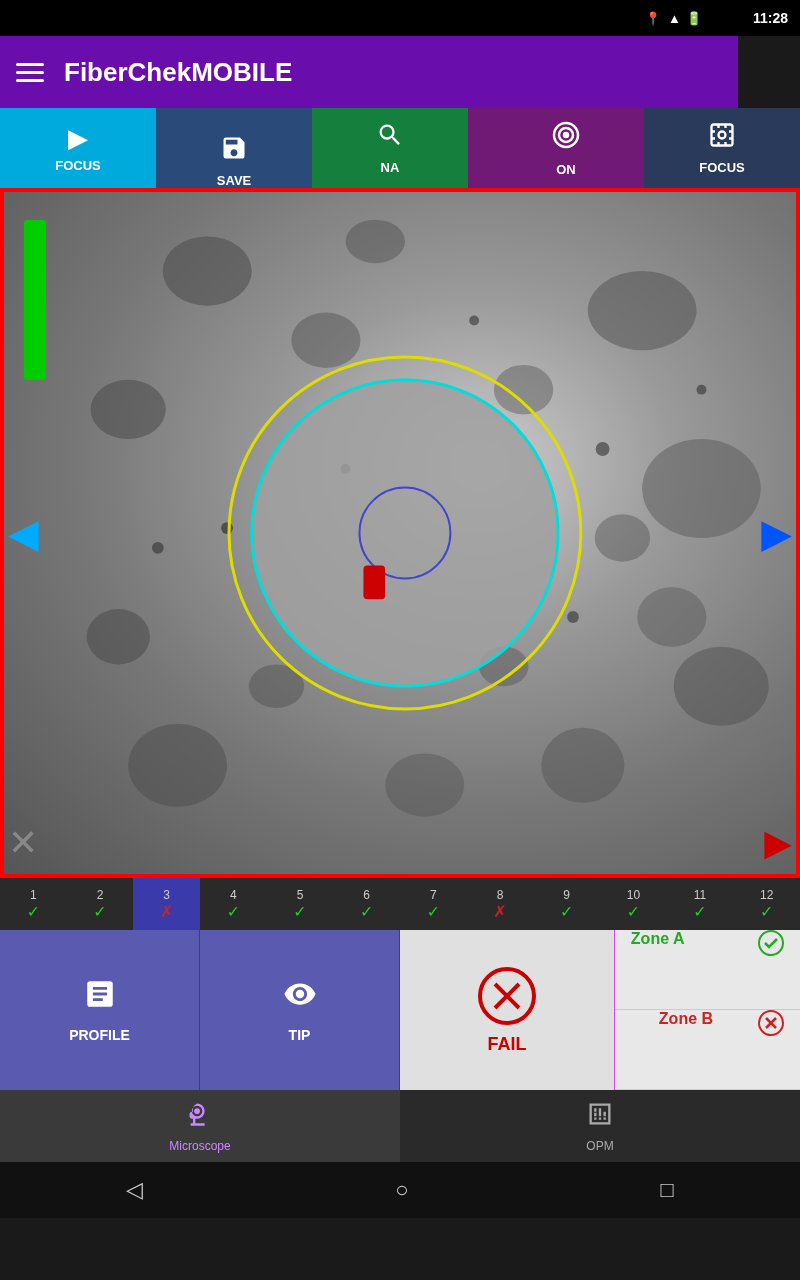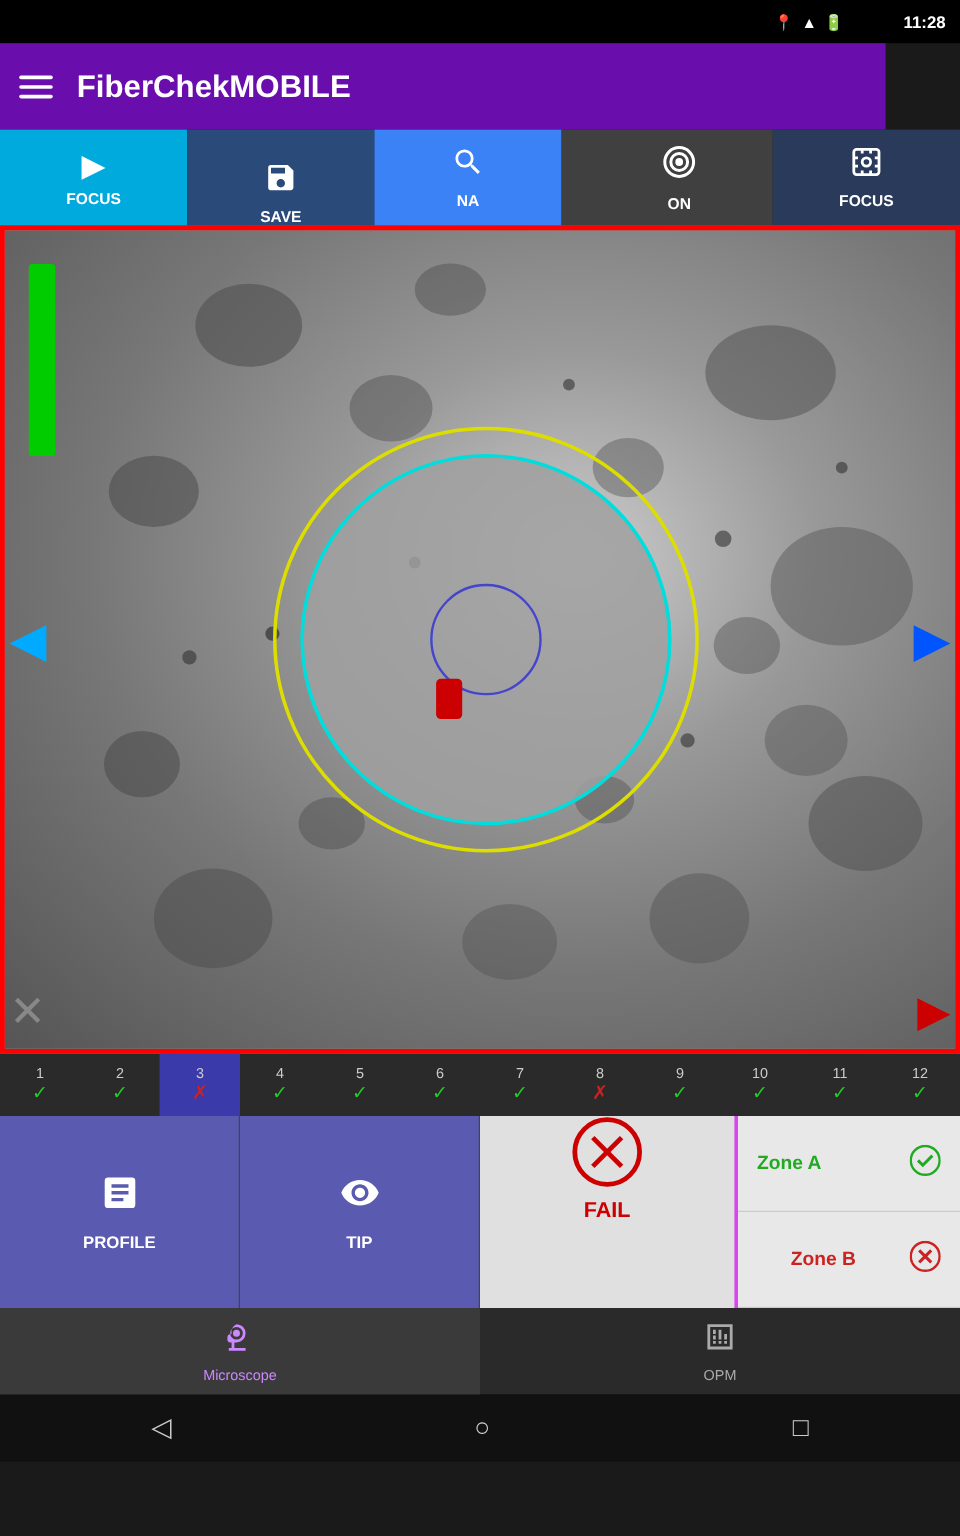--- a/index.html
+++ b/index.html
@@ -89,22 +89,22 @@
       font-size: 26px;
       color: #fff;
     }
     .toolbar-btn .btn-label {
       color: #fff;
       font-size: 13px;
       font-weight: bold;
     }
     .btn-live { background: #00aadd; }
     .btn-save { background: #2a4a7a; justify-content: flex-end; }
-    .btn-na   { background: #3b82f6; }
-    .btn-on   { background: #404040; padding-left: 20px; }
+    .btn-na   { background: #15803d; }
+    .btn-on   { background: #701a75; padding-left: 20px; }
     .btn-focus { background: #2a3a5a; }
 
     
     .image-area {
       width: 800px;
       height: 690px;
       border: 4px solid red;
       position: relative;
       background: #888;
       overflow: hidden;
@@ -233,39 +233,39 @@
     }
     .right-result {
       width: 400px;
       display: flex;
     }
     .result-main {
       width: 232px;
       display: flex;
       flex-direction: column;
       align-items: center;
+      justify-content: center;
       gap: 8px;
       background: #e0e0e0;
-      border-right: 3px solid #d946ef;
+      border-right: 1px solid #d946ef;
     }
     .fail-text {
       font-size: 18px;
       font-weight: bold;
       color: #cc0000;
     }
     .zone-panel {
       width: 200px;
       display: flex;
       flex-direction: column;
       background: #e8e8e8;
     }
     .zone-row {
       flex: 1;
       display: flex;
-      align-items: center;
       justify-content: space-between;
       padding: 0 16px;
       border-bottom: 1px solid #ccc;
     }
     .zone-label {
       font-size: 16px;
       color: #22aa22;
       font-weight: bold;
     }
     .zone-icon {

